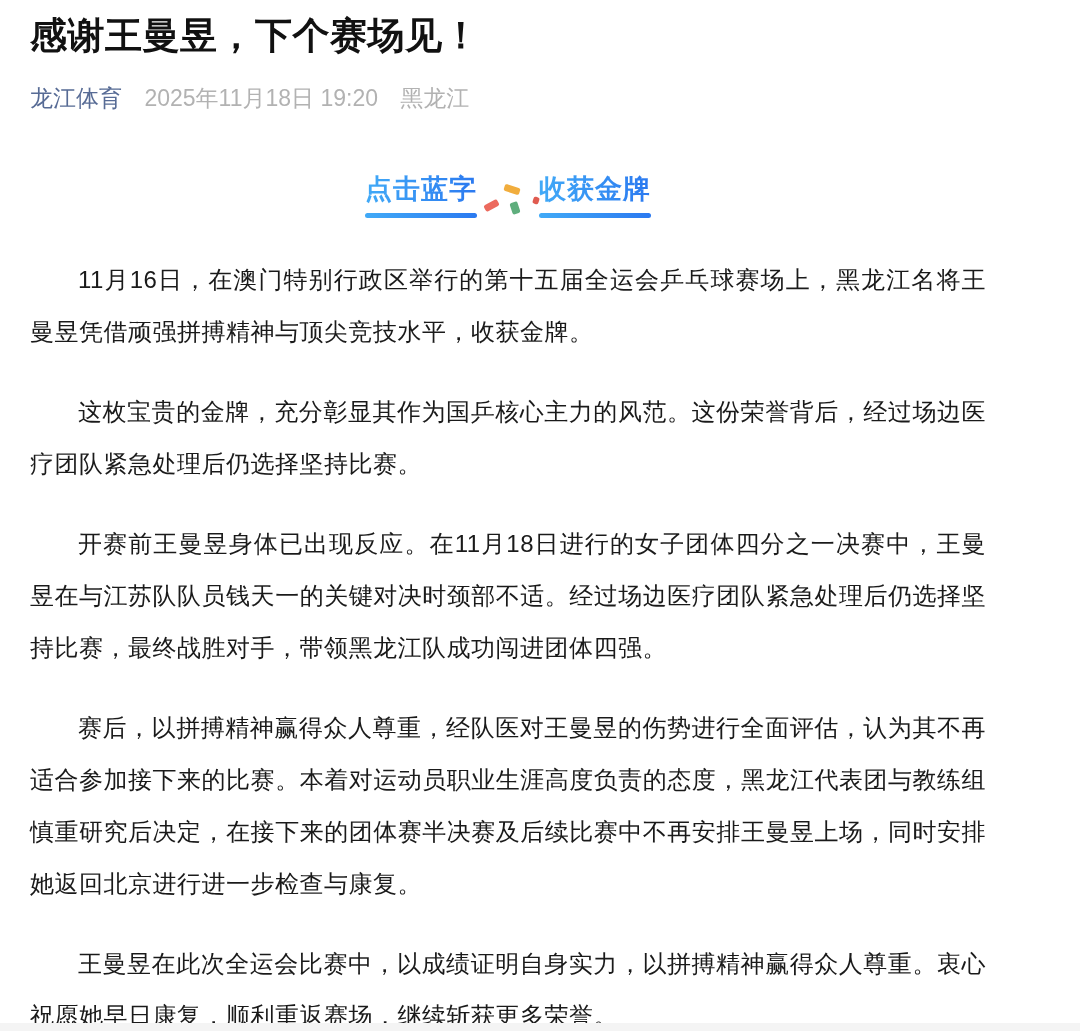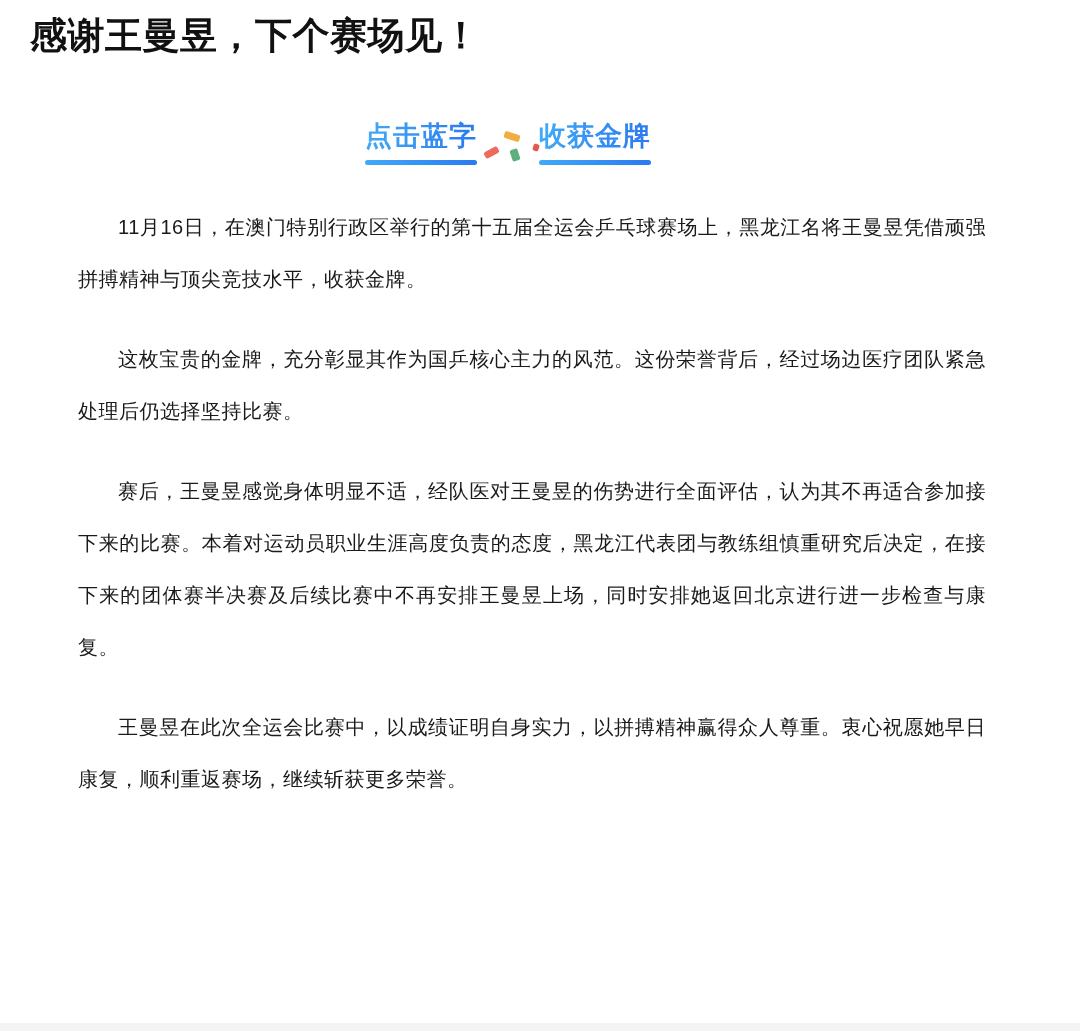--- a/index.html
+++ b/index.html
@@ -96,43 +96,47 @@
     background:var(--confetti-green);transform:rotate(-18deg);
   }
   .confetti .c-red{
     left:56px;top:23px;width:6px;height:7px;border-radius:2px;
     background:var(--confetti-red);transform:rotate(20deg);
   }
   .article-body{
     margin-top:36px;
   }
   .article-body p{
-    font-size:20px;
+    font-size:24px;
     line-height:52px;
     color:var(--body-text);
     text-align:justify;
     text-indent:2em;
     margin-bottom:28px;
     letter-spacing:0.5px;
-    margin-left:48px;
   }
   .bottom-strip{
     position:absolute;
     left:0;bottom:0;
     width:1080px;height:8px;
     background:var(--bottom-strip);
   }
 </style>
 </head>
 <body>
 
 <div class="page">
 
   <h1 class="article-title">感谢王曼昱，下个赛场见！</h1>
 
+  <div class="byline">
+    <span class="account">龙江体育</span>
+    <span class="meta">2025年11月18日 19:20</span>
+    <span class="meta">黑龙江</span>
+  </div>
 
   <div class="banner">
     <div class="banner-item">
       <span class="banner-text">点击蓝字</span>
       <div class="banner-underline"></div>
     </div>
     <div class="confetti">
       <span class="c-salmon"></span>
       <span class="c-orange"></span>
       <span class="c-green"></span>
@@ -140,19 +144,20 @@
     </div>
     <div class="banner-item">
       <span class="banner-text">收获金牌</span>
       <div class="banner-underline"></div>
     </div>
   </div>
 
   <div class="article-body">
     <p>11月16日，在澳门特别行政区举行的第十五届全运会乒乓球赛场上，黑龙江名将王曼昱凭借顽强拼搏精神与顶尖竞技水平，收获金牌。</p>
     <p>这枚宝贵的金牌，充分彰显其作为国乒核心主力的风范。这份荣誉背后，经过场边医疗团队紧急处理后仍选择坚持比赛。</p>
-    <p>赛后，王曼昱感觉身体明显不适，经队医对王曼昱的伤势进行全面评估，认为其不再适合参加接下来的比赛。本着对运动员职业生涯高度负责的态度，黑龙江代表团与教练组慎重研究后决定，在接下来的团体赛半决赛及后续比赛中不再安排王曼昱上场，同时安排她返回北京进行进一步检查与康复。</p>
+    <p>开赛前王曼昱身体已出现反应。在11月18日进行的女子团体四分之一决赛中，王曼昱在与江苏队队员钱天一的关键对决时颈部不适。经过场边医疗团队紧急处理后仍选择坚持比赛，最终战胜对手，带领黑龙江队成功闯进团体四强。</p>
+    <p>赛后，以拼搏精神赢得众人尊重，经队医对王曼昱的伤势进行全面评估，认为其不再适合参加接下来的比赛。本着对运动员职业生涯高度负责的态度，黑龙江代表团与教练组慎重研究后决定，在接下来的团体赛半决赛及后续比赛中不再安排王曼昱上场，同时安排她返回北京进行进一步检查与康复。</p>
     <p>王曼昱在此次全运会比赛中，以成绩证明自身实力，以拼搏精神赢得众人尊重。衷心祝愿她早日康复，顺利重返赛场，继续斩获更多荣誉。</p>
   </div>
 
   <div class="bottom-strip"></div>
 
 </div>
 
 </body></html>

